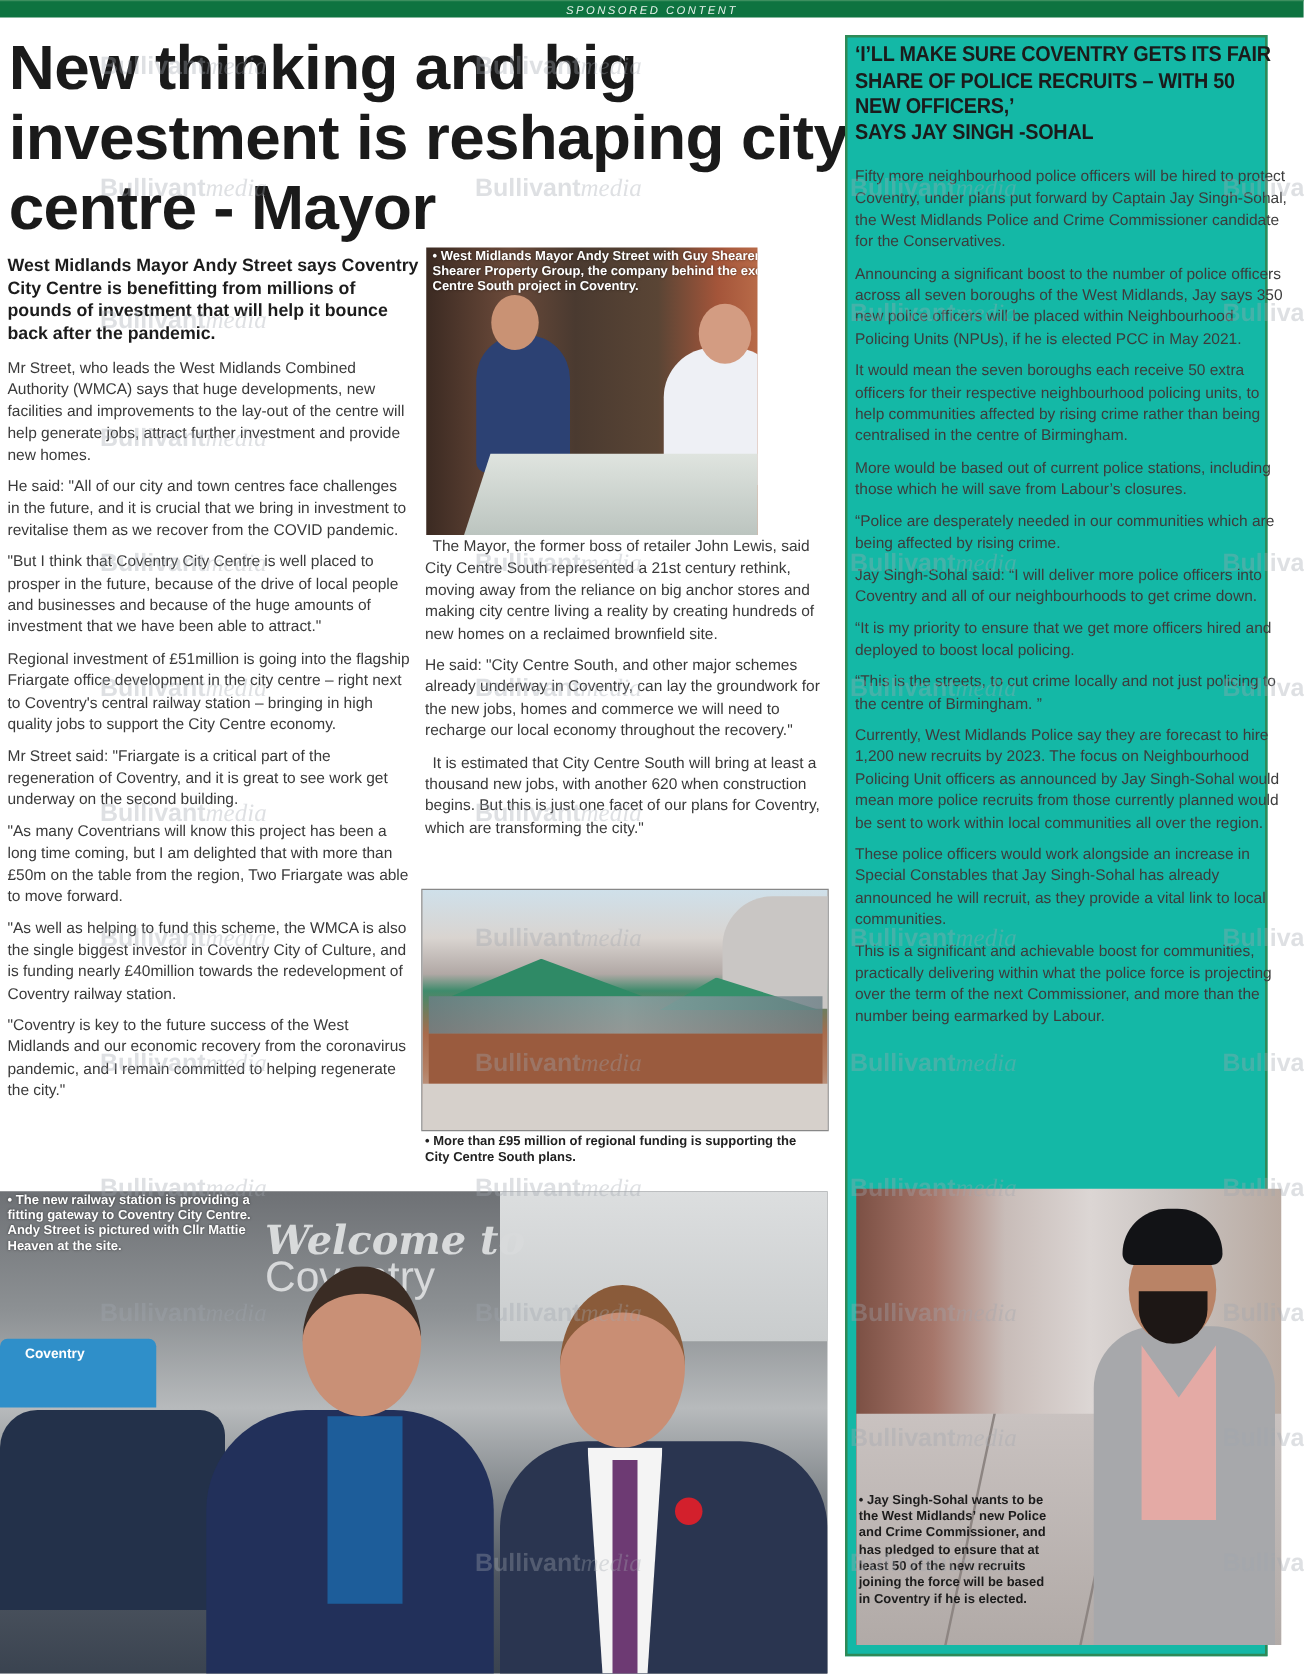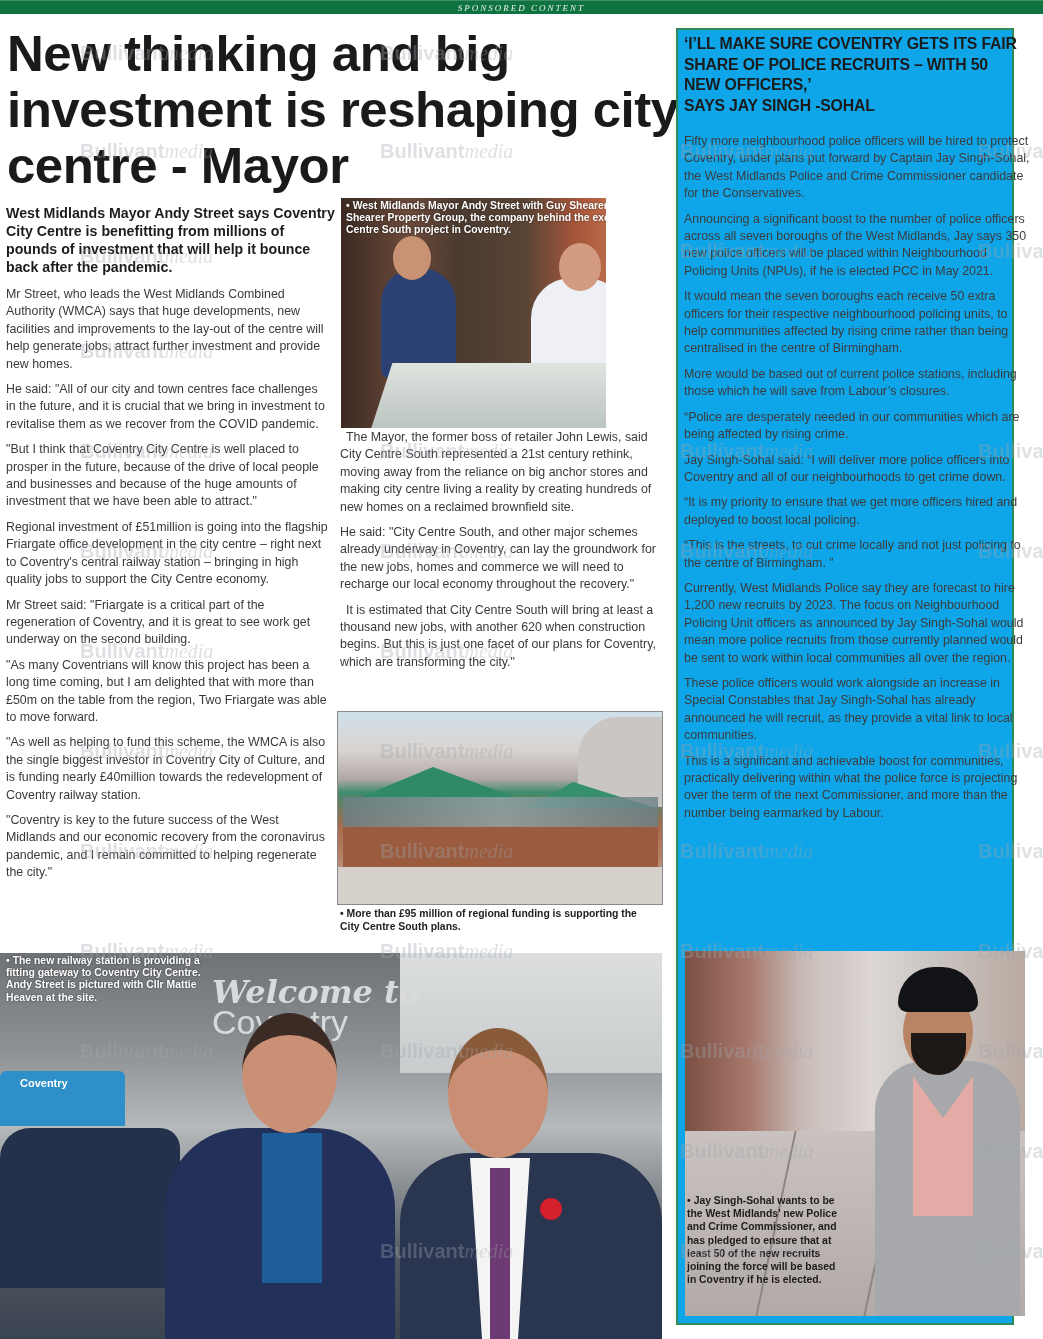--- a/index.html
+++ b/index.html
@@ -6,21 +6,21 @@
   html, body { width: 1043px; height: 1339px; background: #ffffff; overflow: hidden; }
   body { position: relative; font-family: "Liberation Sans", sans-serif; color: #2a2a2a; }
 
   .banner {
     position: absolute; left: 0; top: 0; width: 1043px; height: 14px;
     background: #0e7340; border-top: 1px solid #3d8f5f;
     display: flex; align-items: center; justify-content: center;
   }
   .banner span {
     color: #e8f3ec; font-size: 9px; letter-spacing: 2px; font-style: italic;
-    font-family: Liberation Serif, serif;
+    font-family: Liberation Sans, sans-serif;
   }
 
   .headline {
     position: absolute; left: 7px; top: 26px; width: 660px;
     font-family: "Liberation Sans", sans-serif; font-weight: 900;
     font-size: 50px; line-height: 56px; color: #1a1a1a; letter-spacing: -0.5px;
     transform: scaleX(1.02); transform-origin: left top;
   }
 
   .standfirst {
@@ -85,21 +85,21 @@
   #photo-station .man { position:absolute; left: 400px; top: 200px; width: 262px; height: 186px; background:#2a3550; border-radius: 70px 70px 0 0; }
   #photo-station .mhead { position:absolute; left: 448px; top: 75px; width: 100px; height: 130px; background:#c98e74; border-radius: 50%; border-top: 22px solid #8a5b3a; }
   #photo-station .shirt { position:absolute; left: 470px; top: 205px; width: 60px; height: 181px; background:#f4f4f4; clip-path: polygon(0 0,100% 0, 80% 100%, 20% 100%); }
   #photo-station .tie { position:absolute; left: 490px; top: 215px; width: 20px; height: 171px; background:#6d3a73; }
   #photo-station .poppy { position:absolute; left: 540px; top: 245px; width: 22px; height: 22px; background:#d3202c; border-radius: 50%; }
   #photo-station .caption { left: 6px; top: 2px; width: 215px; }
 
   
   .sidebar {
     position: absolute; left: 676px; top: 28px; width: 338px; height: 1297px;
-    background: #0ea5e9; border: 2px solid #2f8a57;
+    background: #14b8a6; border: 2px solid #2f8a57;
   }
   .sidebar-title {
     position: absolute; left: 6px; top: 3px; width: 345px;
     font-family: "Liberation Sans", sans-serif; font-weight: 900; font-size: 17.2px; line-height: 20.5px;
     color: #1b1b1b; text-transform: uppercase; letter-spacing: -0.2px;
     transform: scaleX(0.92); transform-origin: left top;
   }
   .sidebar-title div { white-space: nowrap; }
   #col3 { left: 6px; top: 103px; width: 346px; color: #3c3c3c; }
 

